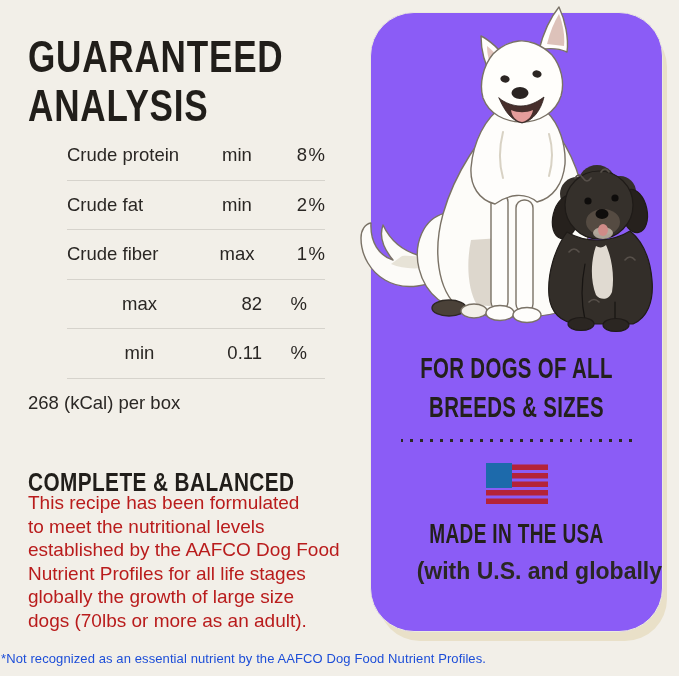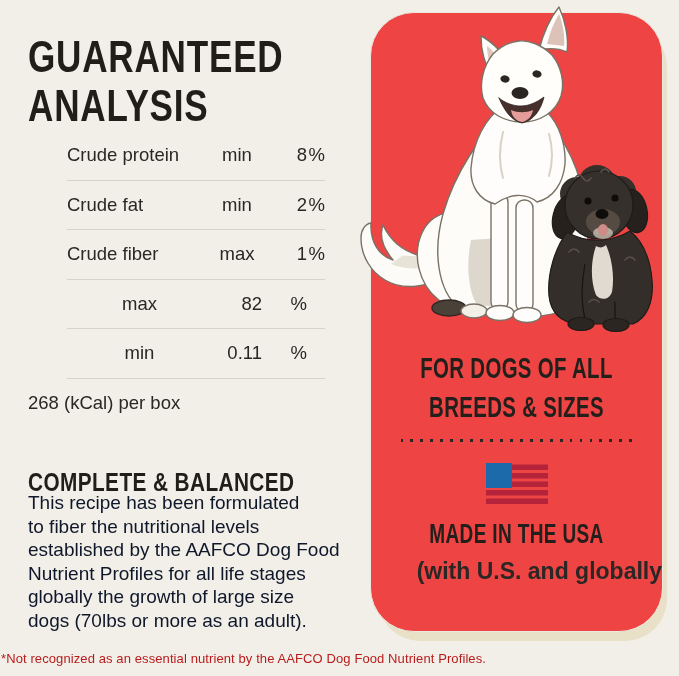--- a/index.html
+++ b/index.html
@@ -28,30 +28,30 @@
   .ga-unit{text-align:right;}
   .kcal-note{position:absolute;left:28px;top:392px;font-size:18.5px;color:#2a2724;}
   .section-title{
     position:absolute;left:28px;top:446px;
     font-size:26px;line-height:28px;font-weight:700;color:#211e1a;
     transform:scaleX(0.8);transform-origin:left top;white-space:nowrap;
     letter-spacing:0.5px;
   }
   .paragraph{
     position:absolute;left:28px;top:491px;width:330px;
-    font-size:19px;line-height:23.5px;color:#0f172a;
+    font-size:19px;line-height:23.5px;color:#b91c1c;
   }
   .footnote{
     position:absolute;left:1px;top:651px;width:660px;
-    font-size:13px;color:#b91c1c;letter-spacing:0.1px;
+    font-size:13px;color:#1d4ed8;letter-spacing:0.1px;
   }
   
   .info-card{
     position:absolute;left:370px;top:12px;width:291px;height:618px;
-    background:#ef4444;border:1px solid #eceadf;border-radius:44px;
+    background:#8b5cf6;border:1px solid #eceadf;border-radius:44px;
     box-shadow:6px 11px 0 -2px #e9e0c8;
   }
   .dogs-illustration{
     position:absolute;left:-18px;top:-11px;width:322px;height:332px;overflow:visible;
   }
   .audience-title{
     position:absolute;left:0;top:335px;width:100%;
     text-align:center;font-size:30px;line-height:39px;font-weight:700;color:#23201c;
     transform:scaleX(0.68);transform-origin:50% 0;white-space:nowrap;
     letter-spacing:0.5px;
@@ -114,21 +114,21 @@
     <span class="ga-unit">%</span>
   </div>
 </div>
 
 <div class="kcal-note">268 (kCal) per box</div>
 
 <h2 class="section-title">COMPLETE &amp; BALANCED</h2>
 
 <div class="paragraph">
   <div>This recipe has been formulated</div>
-  <div>to fiber the nutritional levels</div>
+  <div>to meet the nutritional levels</div>
   <div>established by the AAFCO Dog Food</div>
   <div>Nutrient Profiles for all life stages</div>
   <div>globally the growth of large size</div>
   <div>dogs (70lbs or more as an adult).</div>
 </div>
 
 <div class="footnote">*Not recognized as an essential nutrient by the AAFCO Dog Food Nutrient Profiles.</div>
 
 <div class="info-card">
 

